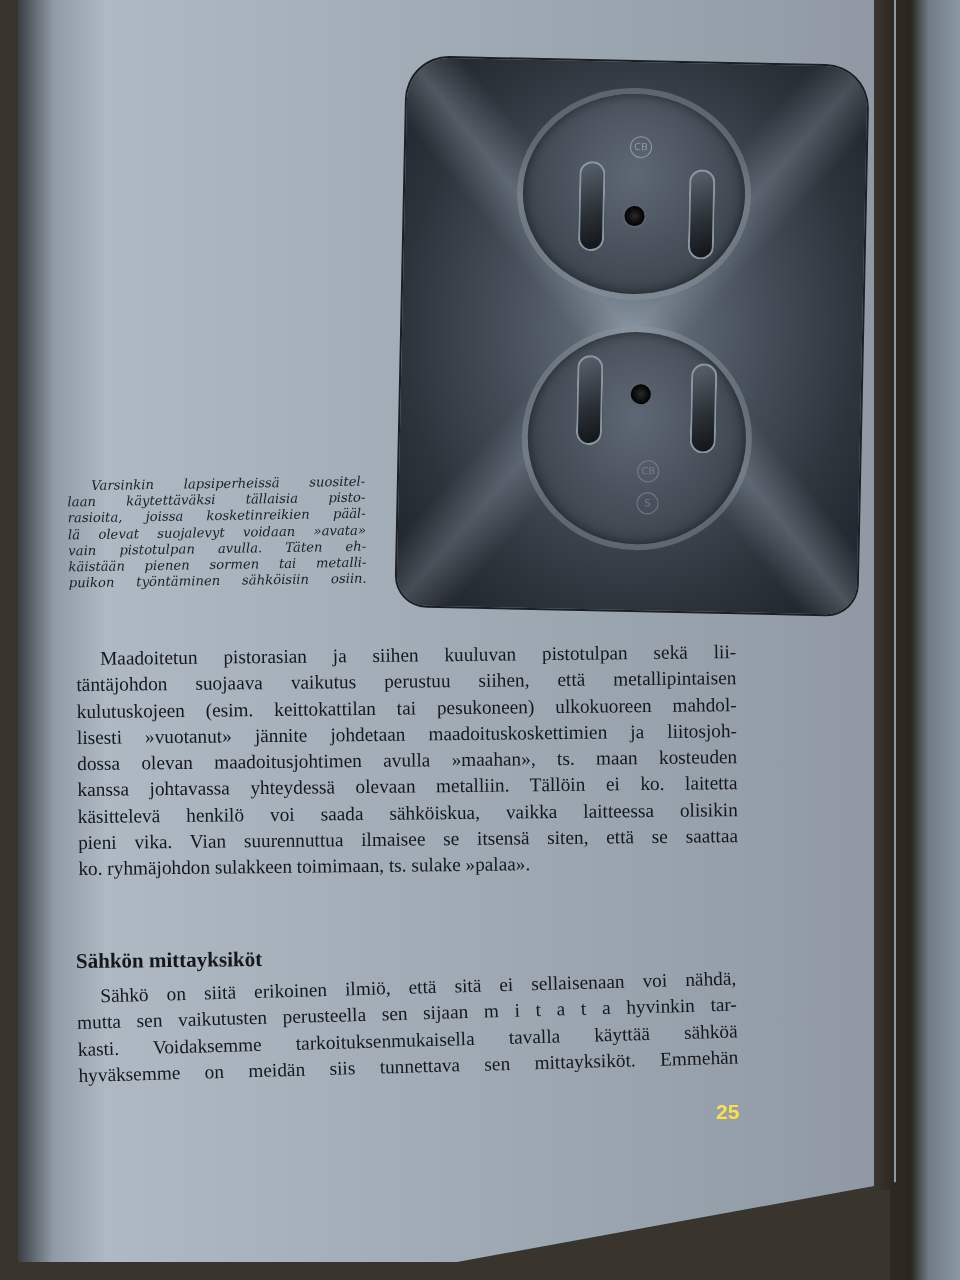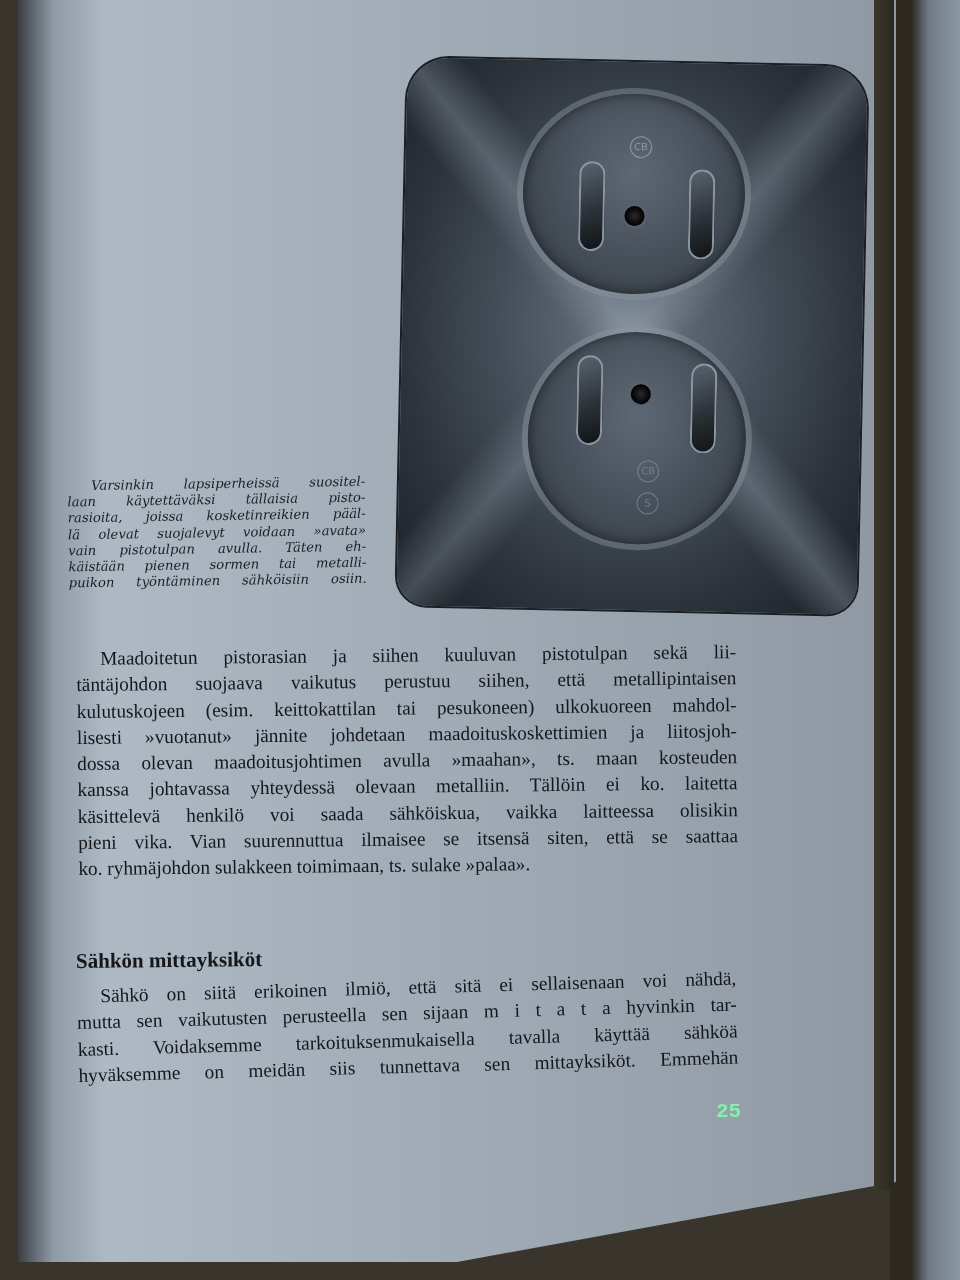--- a/index.html
+++ b/index.html
@@ -88,22 +88,22 @@
   .body-text .line.indent { padding-left:24px; }
   .p1 { top:646px; transform:rotate(-0.6deg); transform-origin:left top; }
   .heading {
     position:absolute; left:76px; top:948px;
     font-family:"Liberation Serif", serif; font-weight:bold;
     font-size:21px; color:#15171b; transform:rotate(-0.6deg);
   }
   .p2 { top:984px; transform:rotate(-1.6deg); transform-origin:left top; }
   .page-number {
     position:absolute; left:716px; top:1100px;
-    font-family:Liberation Mono, monospace; font-weight:bold;
-    font-size:21px; color:#86efac;
+    font-family:Liberation Sans, sans-serif; font-weight:bold;
+    font-size:21px; color:#fde047;
   }
 </style>
 </head>
 <body>
 
 <div class="bg-right"></div>
 <div class="page"></div>
 <div class="page-edge"></div>
 
 <div class="figure">

